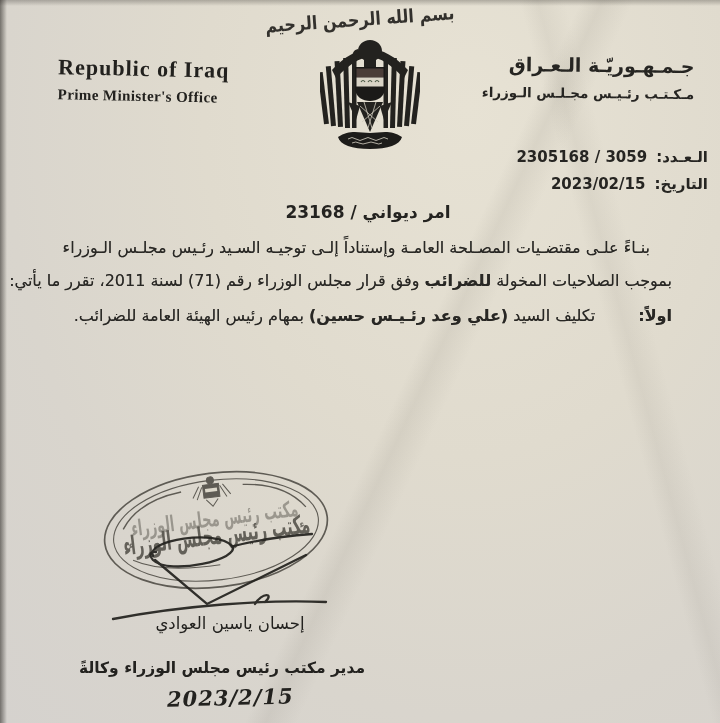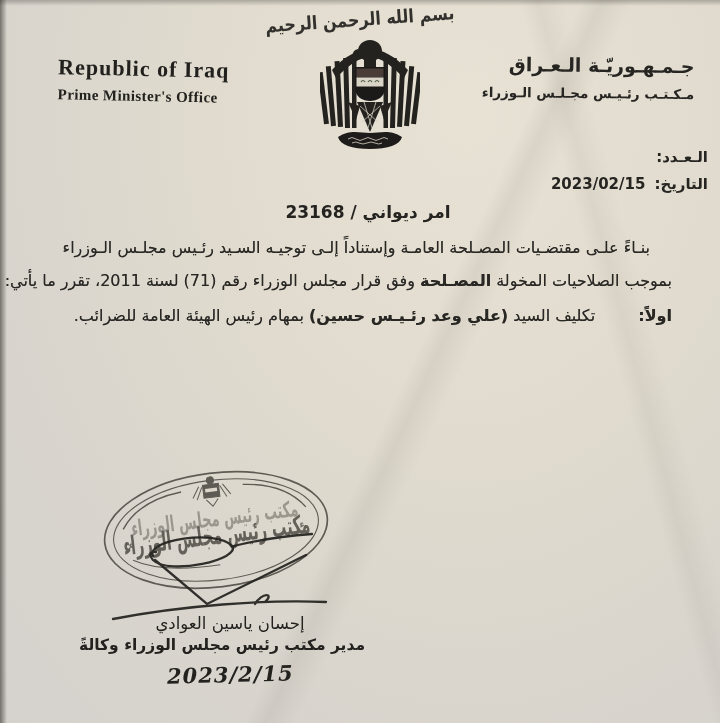--- a/index.html
+++ b/index.html
@@ -45,21 +45,21 @@
   .bline.indent{padding-right:22px;}
   .bline + .bline{margin-top:13px;}
   .b{font-weight:bold;}
   .bu{font-weight:bold;margin-left:38px;}
   .docbody .gap{margin-top:15px;}
   
   .stamp{left:90px;top:446px;opacity:.92;}
   .signature-strokes{left:85px;top:455px;}
   .sign-block{left:95px;top:614px;width:270px;text-align:center;direction:rtl;color:#23221f;}
   .sign-block .name{font-size:16.5px;font-weight:normal;}
-  .sign-block .role{font-size:15.5px;font-weight:bold;margin-top:3px;white-space:nowrap;text-align:right;}
+  .sign-block .role{font-size:15.5px;font-weight:bold;margin-top:26px;white-space:nowrap;text-align:right;}
   .sign-block .sdate{
     font-family:"DejaVu Serif",serif;font-style:italic;font-weight:bold;
     font-size:21px;margin-top:8px;letter-spacing:1px;direction:ltr;
     transform:rotate(-1.5deg);display:inline-block;
   }
 </style>
 </head>
 <body>
 
 <div class="page">
@@ -125,32 +125,33 @@
   </div>
 
   <div class="abs hdr-ar">
     <div class="l1">جـمـهـوريّـة الـعـراق</div>
     <div class="l2">مـكـتـب رئـيـس مجـلـس الـوزراء</div>
   </div>
 
   <div class="abs refblock">
     <div class="refrow">
       <span class="lbl">الـعـدد:</span>
+      <span class="val" dir="ltr">2305168 / 3059</span>
     </div>
     <div class="refrow">
       <span class="lbl">التاريخ:</span>
       <span class="val" dir="ltr">2023/02/15</span>
     </div>
   </div>
 
   <div class="abs order-title">امر ديواني / 23168</div>
 
   <div class="abs docbody">
     <div class="bline indent">بنـاءً علـى مقتضـيات المصـلحة العامـة وإستناداً إلـى توجيـه السـيد رئـيس مجلـس الـوزراء</div>
-    <div class="bline"><span>بموجب الصلاحيات المخولة </span><span class="b">المصـلحة</span><span> وفق قرار مجلس الوزراء رقم (71) لسنة 2011، تقرر ما يأتي:</span></div>
+    <div class="bline"><span>بموجب الصلاحيات المخولة </span><span class="b">للضرائب</span><span> وفق قرار مجلس الوزراء رقم (71) لسنة 2011، تقرر ما يأتي:</span></div>
     <div class="bline gap"><span class="bu">اولاً:</span><span> تكليف السيد </span><span class="b">(علي وعد رئـيـس حسين)</span><span> بمهام رئيس الهيئة العامة للضرائب.</span></div>
   </div>
 
   <div class="abs stamp">
     <svg width="252" height="172" viewBox="0 0 252 172">
       <g transform="rotate(-7 126 84)" stroke="#54514a" fill="none">
         <ellipse cx="126" cy="84" rx="112" ry="57" stroke-width="1.7"></ellipse>
         <ellipse cx="126" cy="84" rx="103" ry="50" stroke-width="1.1"></ellipse>
 
         <g stroke-width="1">

